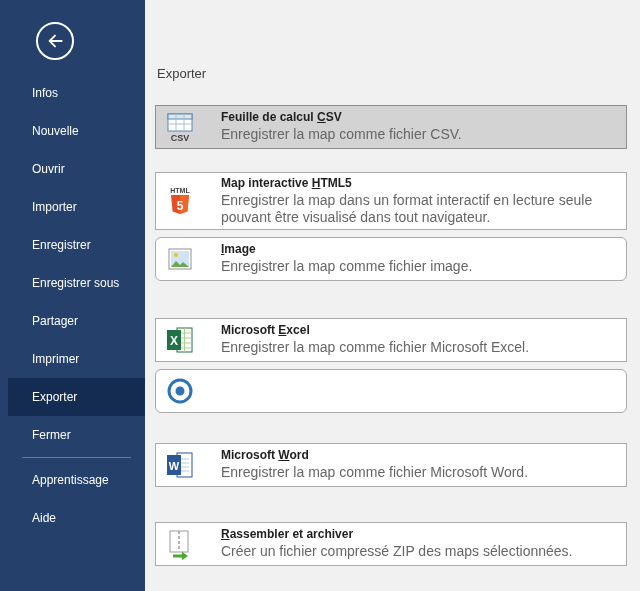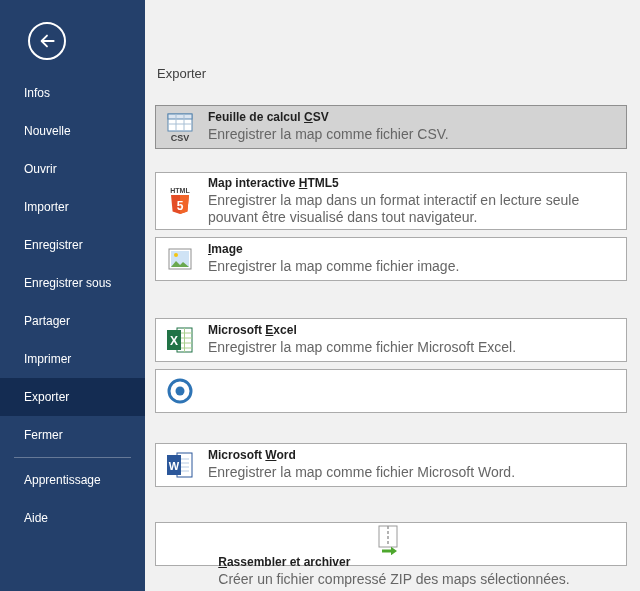--- a/index.html
+++ b/index.html
@@ -10,20 +10,21 @@
     background: #f1f1f1;
     overflow: hidden;
   }
   .app { display: flex; width: 640px; height: 591px; }
 
   
   .sidebar {
     width: 145px; flex-shrink: 0;
     background: #24406b;
     color: #ffffff;
+    padding-left: 8px;
   }
   .back-btn {
     margin: 22px 0 12px 28px;
     width: 40px; height: 40px;
     cursor: pointer;
   }
   .back-circle {
     display: flex; align-items: center; justify-content: center;
     width: 38px; height: 38px;
     border: 2px solid #ffffff; border-radius: 50%;
@@ -56,36 +57,36 @@
     background: #ffffff;
     border: 1px solid #ababab;
     height: 44px;
     padding-left: 8px;
     cursor: pointer;
   }
   .card.tall { height: 58px; }
   .card.selected { background: #d3d3d3; border-color: #8f8f8f; }
   .card .icon {
     width: 32px; height: 32px;
-    margin-right: 12px; flex-shrink: 0;
+    margin-right: 25px; flex-shrink: 0;
     display: inline-flex; align-items: center; justify-content: center;
   }
   .card-text { flex: 1; min-width: 0; padding-right: 2px; }
   .card-title {
     font-size: 12px; font-weight: bold; color: #1f1f1f;
     margin-bottom: 2px; white-space: nowrap;
   }
   .card-title .accel { text-decoration: underline; }
   .card-desc { font-size: 14px; color: #666666; line-height: 1.25; }
 
   .mt23 { margin-top: 23px; }
-  .mt7  { margin-top: 7px; }
+  .mt7  { margin-top: 7px; border-radius: 6px; }
   .mt37 { margin-top: 37px; }
   .mt30 { margin-top: 30px; }
-  .mt35 { margin-top: 35px; flex-direction: column; }
+  .mt35 { margin-top: 35px; }
 </style>
 </head>
 <body>
 
 <div class="app">
 
   <nav class="sidebar">
     <div class="back-btn">
       <span class="back-circle">
         <svg width="20" height="20" viewBox="0 0 24 24">

